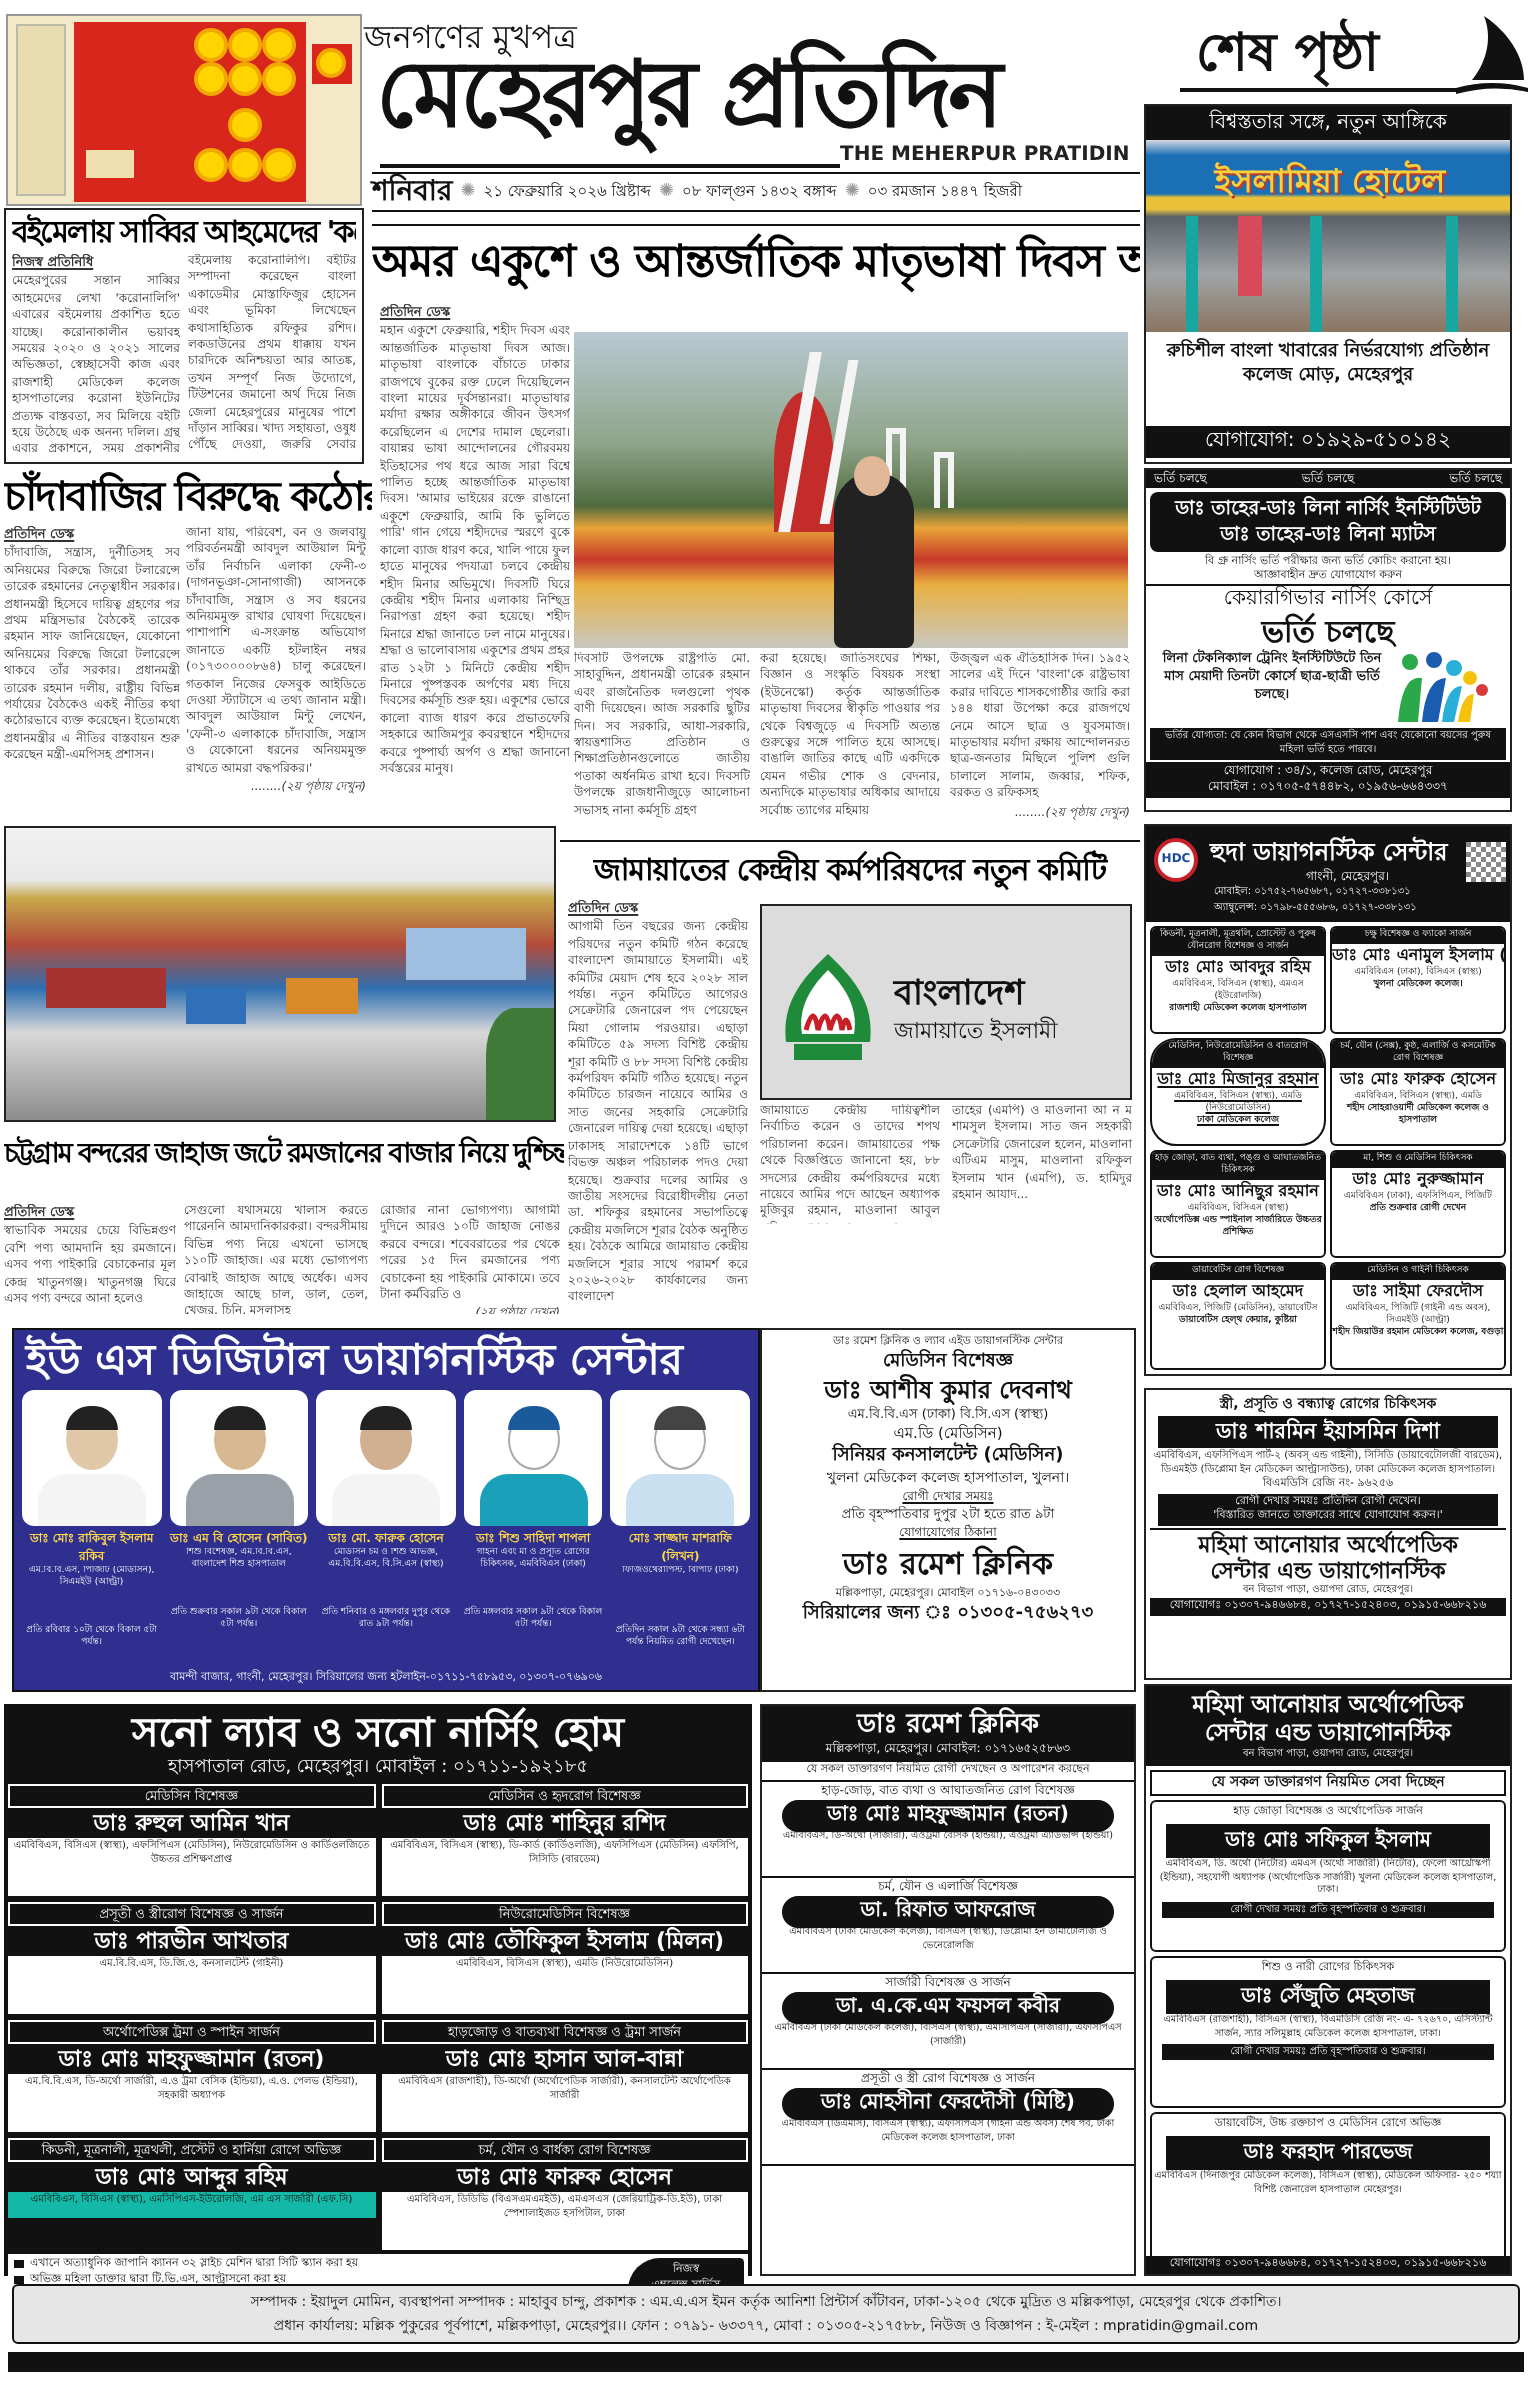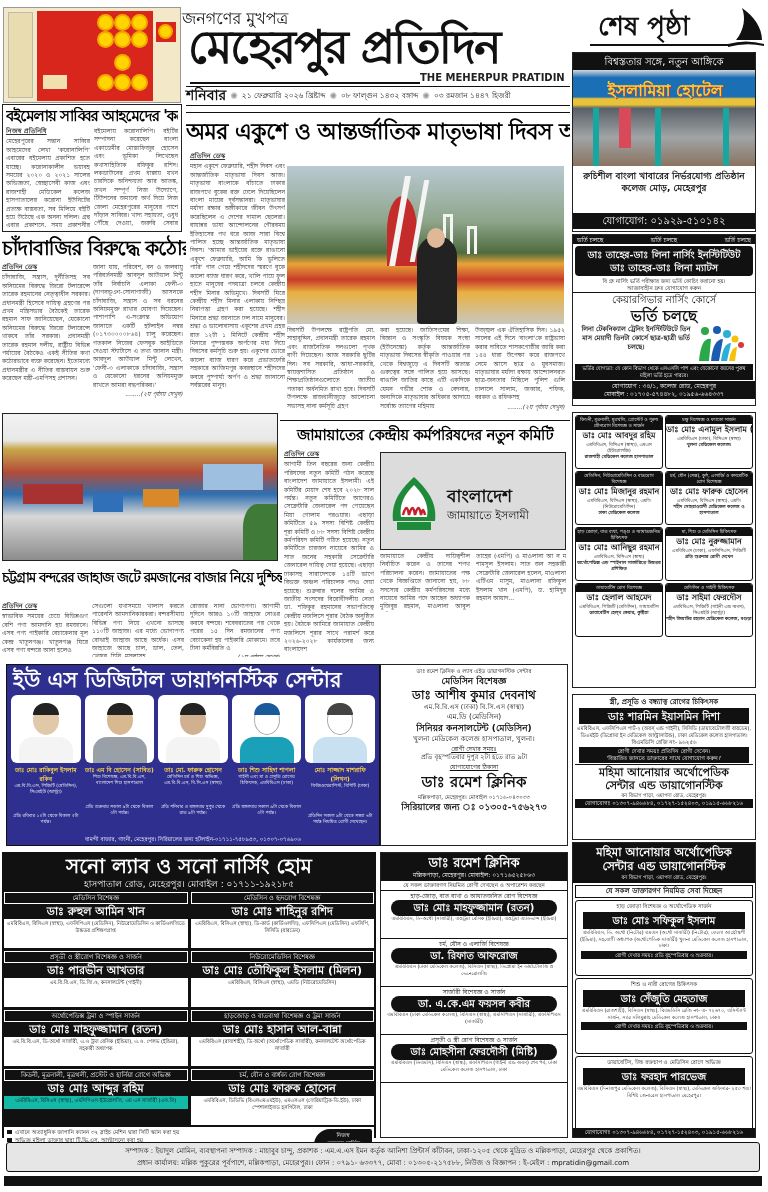--- a/index.html
+++ b/index.html
@@ -204,34 +204,42 @@
         <path d="M26 36 Q28 18 36 18 L32 36Z" fill="#2ab0d8"></path>
         <path d="M34 36 Q36 22 42 22 L40 36Z" fill="#f4c20d"></path>
     </svg>
   </div>
   <div class="black center" style="font-size:5px;line-height:7px;margin:1px 2px;padding:1px">ভর্তির যোগ্যতা: যে কোন বিভাগ থেকে এসএসসি পাশ এবং যেকোনো বয়সের পুরুষ মহিলা ভর্তি হতে পারবে।</div>
   <div class="black center" style="font-size:6px;line-height:8px;padding-top:1px">যোগাযোগ : ৩৪/১, কলেজ রোড, মেহেরপুর</div>
   <div class="black center" style="font-size:6px;line-height:8px;padding-bottom:1px">মোবাইল : ০১৭০৫-৫৭৪৪৮২, ০১৯৫৬-৬৬৪৩৩৭</div>
 </div>
 
 <div class="abs bx" style="left:572px;top:412px;width:184px;height:276px">
+  <div class="black" style="height:48px;position:relative">
+    <div class="abs" style="left:4px;top:6px;width:22px;height:22px;border-radius:50%;background:#fff;border:2px solid #c8202a;font-size:6px;font-weight:bold;color:#1a4a9a;text-align:center;line-height:18px">HDC</div>
+    <div class="abs" style="left:32px;top:4px;font-size:12px;font-weight:bold">হুদা ডায়াগনস্টিক সেন্টার</div>
+    <div class="abs" style="left:80px;top:20px;font-size:6px">গাংনী, মেহেরপুর।</div>
+    <div class="abs" style="left:34px;top:29px;font-size:5px">মোবাইল: ০১৭৫২-৭৬৫৬৮৭, ০১৭২৭-৩৩৮১৩১</div>
+    <div class="abs" style="left:34px;top:37px;font-size:5px">অ্যাম্বুলেন্স: ০১৭৯৮-৫৫৫৬৮৬, ০১৭২৭-৩৩৮১৩১</div>
+    <div class="abs" style="left:160px;top:8px;width:20px;height:20px;background:repeating-conic-gradient(#fff 0 25%,#888 0 50%) 0 0/5px 5px"></div>
+  </div>
   <div id="huda-grid" style="display:grid;grid-template-columns:1fr 1fr;gap:2px;padding:2px">
       <div style="border: 1px solid rgb(17, 17, 17); border-radius: 3px; height: 54px; overflow: hidden; text-align: center;">
         <div class="black" style="font-size: 4.5px; line-height: 6px; padding: 1px;">কিডনী, মূত্রনালী, মূত্রথলি, প্রোস্টেট ও পুরুষ যৌনরোগ বিশেষজ্ঞ ও সার্জন</div>
         <div style="font-size: 8px; font-weight: bold; line-height: 12px; white-space: nowrap; overflow: hidden;">ডাঃ মোঃ আবদুর রহিম</div>
         <div style="font-size: 4.5px; line-height: 6px;">এমবিবিএস, বিসিএস (স্বাস্থ্য), এমএস (ইউরোলজি)</div>
         <div style="font-size: 4.5px; line-height: 6px; font-weight: bold;">রাজশাহী মেডিকেল কলেজ হাসপাতাল</div>
       </div>
       <div style="border: 1px solid rgb(17, 17, 17); border-radius: 3px; height: 54px; overflow: hidden; text-align: center;">
         <div class="black" style="font-size: 4.5px; line-height: 6px; padding: 1px;">চক্ষু বিশেষজ্ঞ ও ফ্যাকো সার্জন</div>
         <div style="font-size: 8px; font-weight: bold; line-height: 12px; white-space: nowrap; overflow: hidden;">ডাঃ মোঃ এনামুল ইসলাম (আবির)</div>
         <div style="font-size: 4.5px; line-height: 6px;">এমবিবিএস (ঢাকা), বিসিএস (স্বাস্থ্য)</div>
         <div style="font-size: 4.5px; line-height: 6px; font-weight: bold;">খুলনা মেডিকেল কলেজ।</div>
       </div>
-      <div style="border: 1px solid rgb(17, 17, 17); border-radius: 3px; height: 54px; overflow: hidden; text-align: center;">
+      <div style="border: 1px solid rgb(17, 17, 17); border-radius: 13px; height: 54px; overflow: hidden; text-align: center; text-decoration: underline;">
         <div class="black" style="font-size: 4.5px; line-height: 6px; padding: 1px;">মেডিসিন, নিউরোমেডিসিন ও বাতরোগ বিশেষজ্ঞ</div>
         <div style="font-size: 8px; font-weight: bold; line-height: 12px; white-space: nowrap; overflow: hidden;">ডাঃ মোঃ মিজানুর রহমান</div>
         <div style="font-size: 4.5px; line-height: 6px;">এমবিবিএস, বিসিএস (স্বাস্থ্য), এমডি (নিউরোমেডিসিন)</div>
         <div style="font-size: 4.5px; line-height: 6px; font-weight: bold;">ঢাকা মেডিকেল কলেজ</div>
       </div>
       <div style="border: 1px solid rgb(17, 17, 17); border-radius: 3px; height: 54px; overflow: hidden; text-align: center;">
         <div class="black" style="font-size: 4.5px; line-height: 6px; padding: 1px;">চর্ম, যৌন (সেক্স), কুষ্ঠ, এলার্জি ও কসমেটিক রোগ বিশেষজ্ঞ</div>
         <div style="font-size: 8px; font-weight: bold; line-height: 12px; white-space: nowrap; overflow: hidden;">ডাঃ মোঃ ফারুক হোসেন</div>
         <div style="font-size: 4.5px; line-height: 6px;">এমবিবিএস, বিসিএস (স্বাস্থ্য), এমডি</div>
         <div style="font-size: 4.5px; line-height: 6px; font-weight: bold;">শহীদ সোহরাওয়ার্দী মেডিকেল কলেজ ও হাসপাতাল</div>

